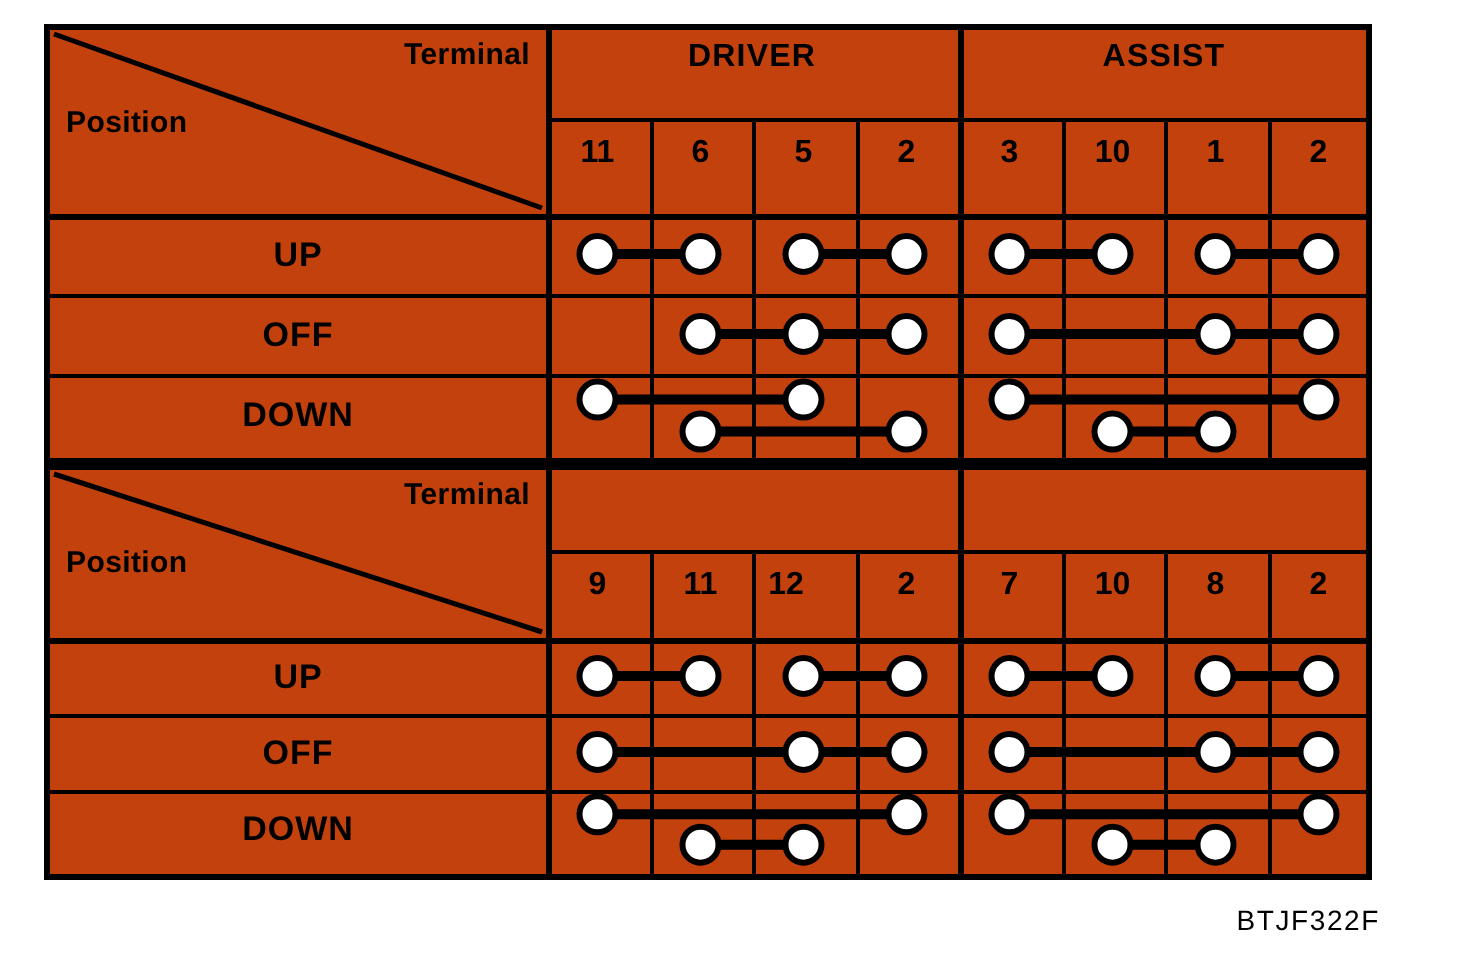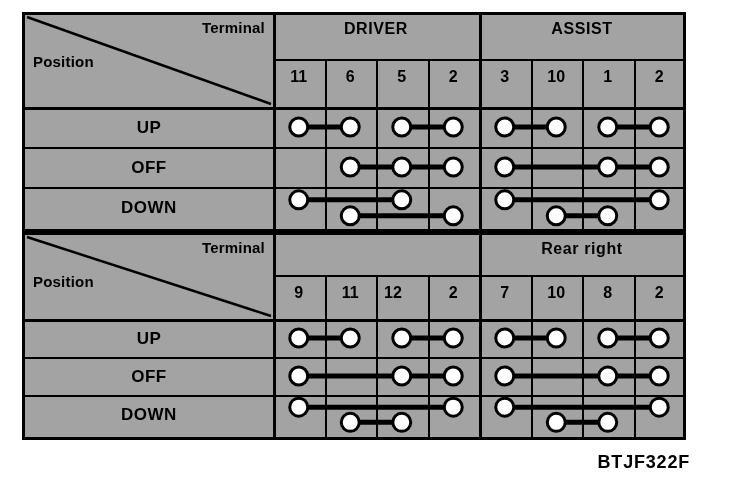--- a/index.html
+++ b/index.html
@@ -20,21 +20,21 @@
     position: absolute;
     left: 0; top: 0;
     width: 736px;
     height: 484px;
   }
 
   .table-frame {
     position: absolute;
     border: 3px solid #000;
     box-sizing: border-box;
-    background: #a3a3a3;
+    background: #c2410c;
     padding-left: 40px;
   }
 
   
   #table-front { left: 22px; top: 12px; width: 664px; height: 220px; }
   
   #table-rear  { left: 22px; top: 232px; width: 664px; height: 208px; }
 
   .grid {
     position: absolute;
@@ -103,22 +103,22 @@
     height: 100%;
     pointer-events: none;
   }
   .conn-layer circle { fill: #fff; stroke: #000; stroke-width: 3; }
   .conn-layer line { stroke: #000; stroke-width: 5; stroke-linecap: butt; }
 
   #figure-code {
     position: absolute;
     right: 46px;
     top: 452px;
-    font-size: 18px;
-    font-weight: bold;
+    font-size: 14px;
+    font-weight: normal;
     letter-spacing: 0.8px;
     white-space: nowrap;
   }
 </style>
 </head>
 <body>
 
 <div id="figure-root">
 
   <div class="table-frame" id="table-front">
@@ -194,21 +194,20 @@
 
   <div class="table-frame" id="table-rear">
     <div class="grid">
         <div class="corner-cell" style="width: 248px; height: 84px;">
           <svg width="248" height="84">
             <line x1="2" y1="2" x2="246" y2="81" stroke="#000" stroke-width="2.5"></line>
           </svg>
           <div class="corner-label terminal">Terminal</div>
           <div class="corner-label position">Position</div>
         </div>
-        <div class="group-label" style="left: 454px; top: 5px; width: 206px;">Rear right</div>
         <div class="term-num" style="left: 248px; top: 49px; width: 51.5px;">9</div>
         <div class="term-num" style="left: 299.5px; top: 49px; width: 51.5px;">11</div>
         <div class="term-num" style="left: 351px; top: 49px; width: 34px;">12</div>
         <div class="term-num" style="left: 402.5px; top: 49px; width: 51.5px;">2</div>
         <div class="term-num" style="left: 454px; top: 49px; width: 51.5px;">7</div>
         <div class="term-num" style="left: 505.5px; top: 49px; width: 51.5px;">10</div>
         <div class="term-num" style="left: 557px; top: 49px; width: 51.5px;">8</div>
         <div class="term-num" style="left: 608.5px; top: 49px; width: 51.5px;">2</div>
         <div class="row-label" style="left: 0px; top: 94px; width: 248px;">UP</div>
         <div class="row-label" style="left: 0px; top: 132px; width: 248px;">OFF</div>

